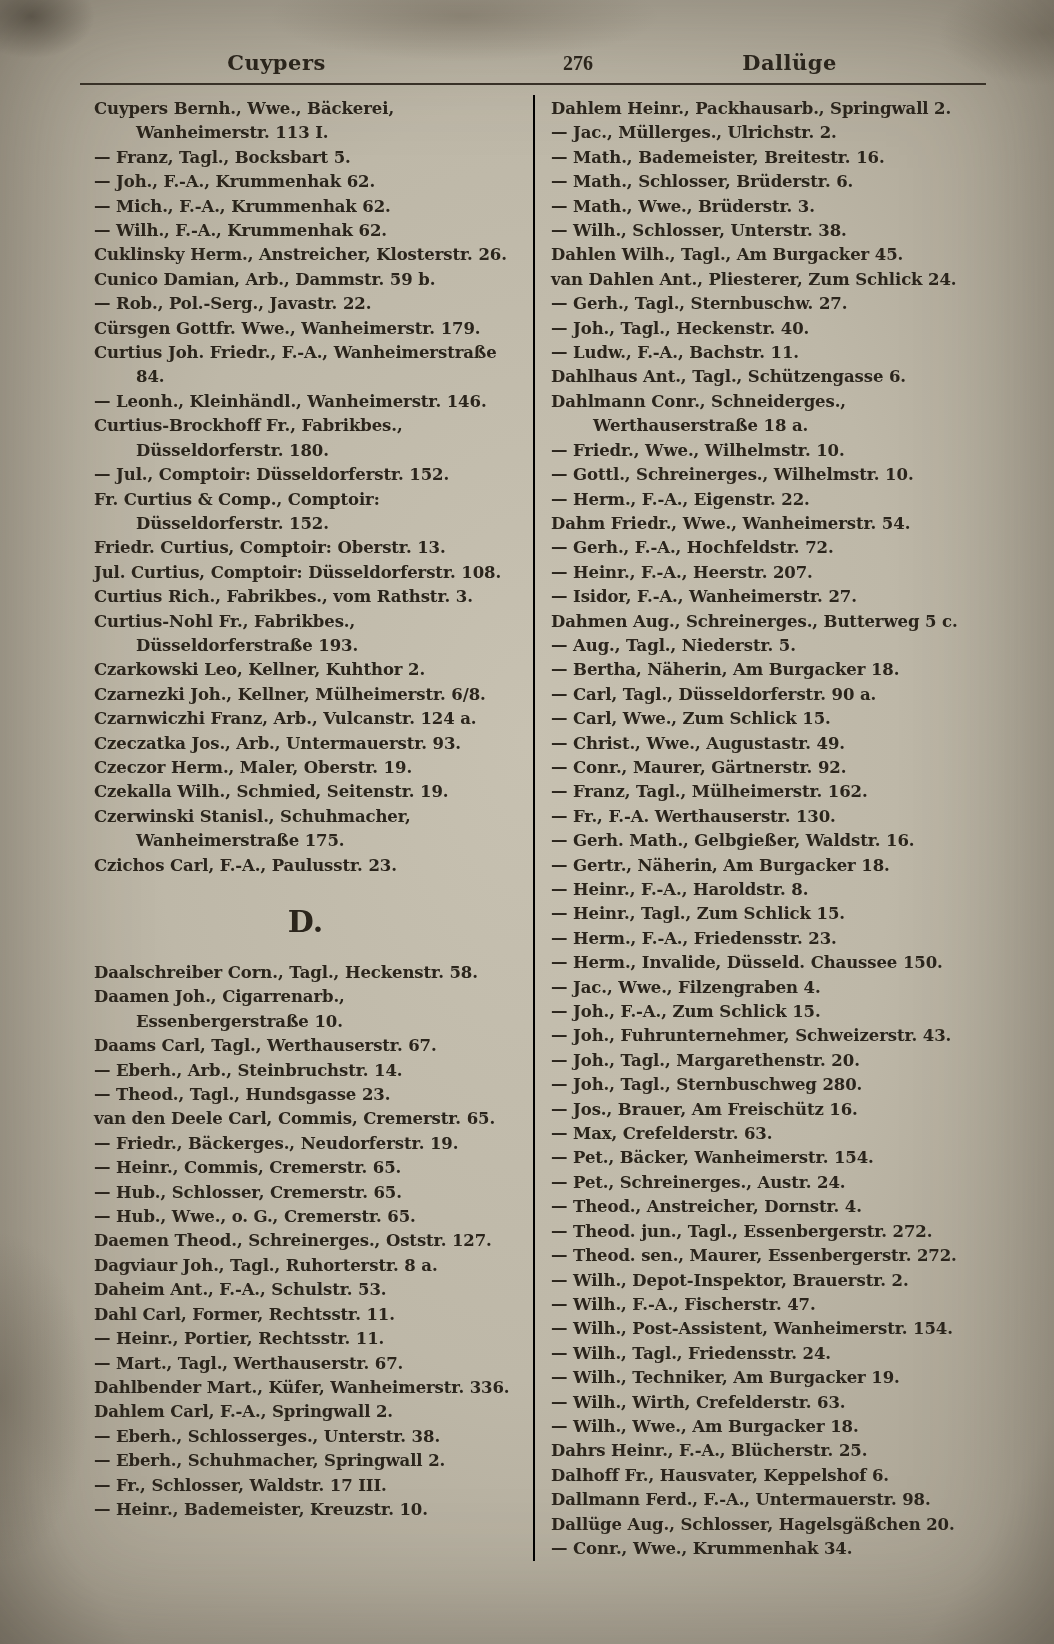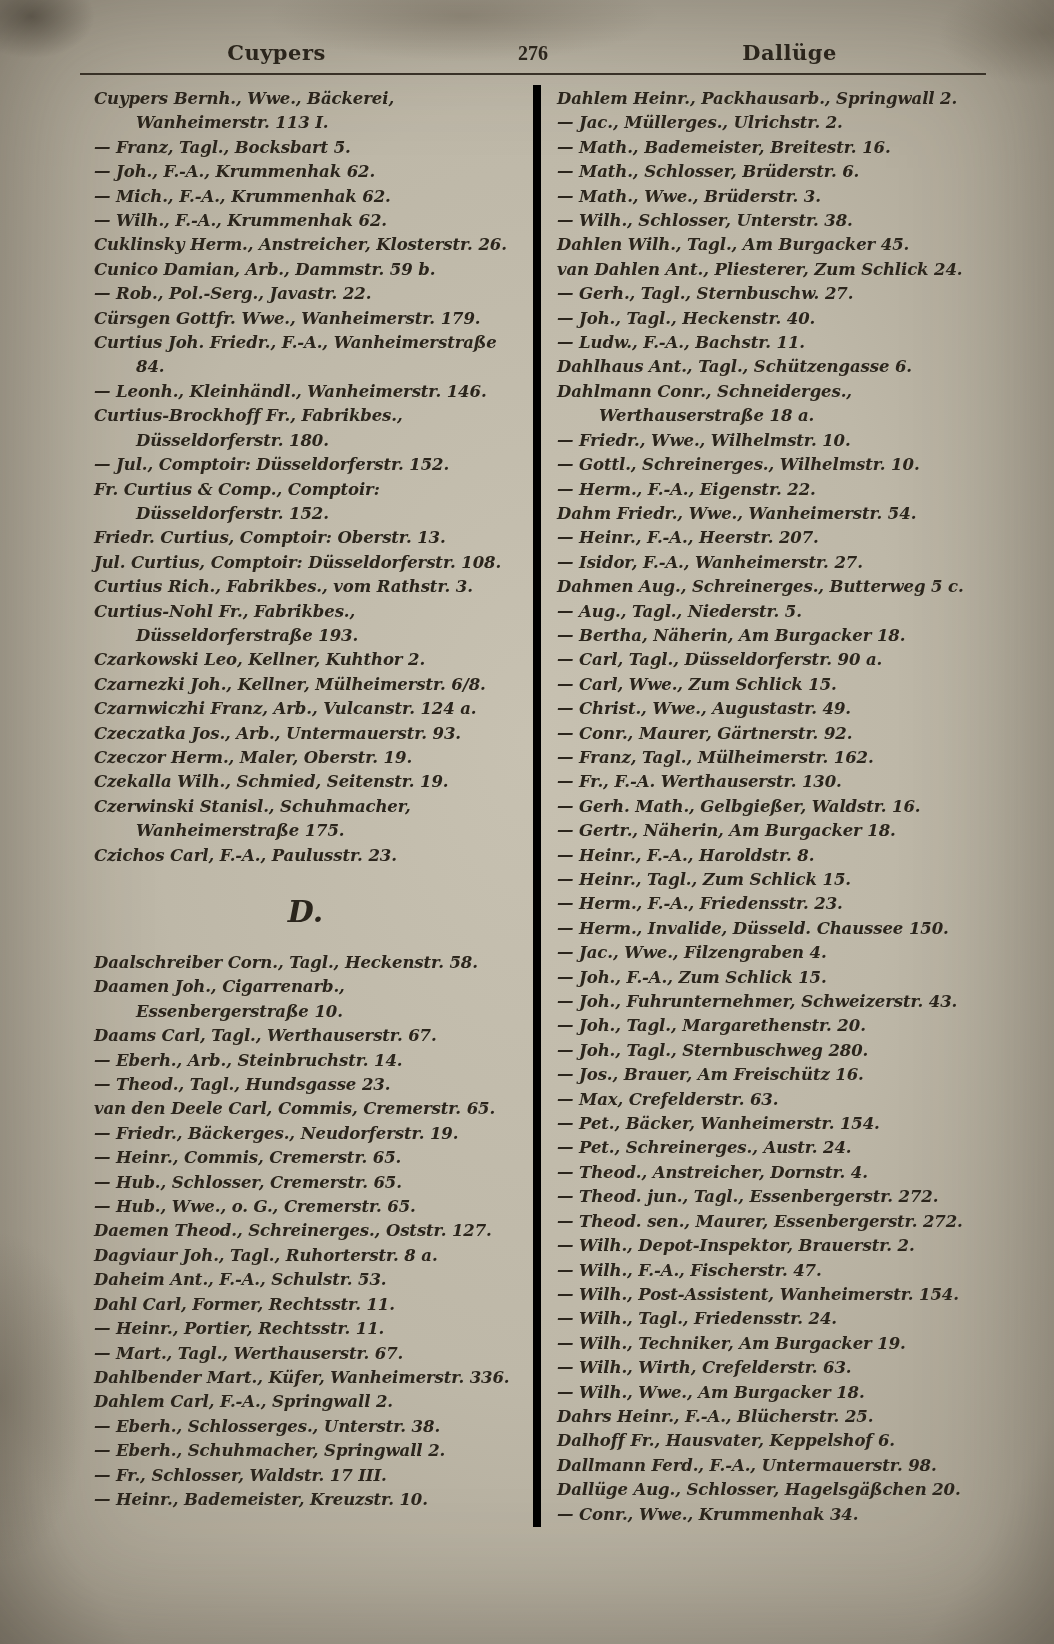--- a/index.html
+++ b/index.html
@@ -17,59 +17,58 @@
     background:
       radial-gradient(ellipse 90px 60px at 3% 1%, rgba(52,46,36,.55), rgba(52,46,36,0) 70%),
       radial-gradient(ellipse 260px 60px at 44% 1%, rgba(110,100,84,.40), rgba(110,100,84,0) 75%),
       radial-gradient(ellipse 140px 70px at 99% 2%, rgba(90,82,66,.35), rgba(90,82,66,0) 75%),
       radial-gradient(ellipse 120px 220px at 0% 85%, rgba(84,76,62,.35), rgba(84,76,62,0) 75%),
       radial-gradient(ellipse at 50% 45%, #c7c1b1 0%, #beb8a8 50%, #aaa393 88%, #8d8677 100%);
     box-shadow: inset 0 0 140px rgba(58,52,42,.45);
   }
   .page {
     position: absolute;
-    left: 80px; top: 32px;
+    left: 80px; top: 42px;
     width: 906px; height: 1576px;
     color: #2b251c;
   }
   .page-header {
     display: flex;
     align-items: baseline;
     padding: 8px 0 6px 0;
   }
   .header-word {
     flex: 1;
     text-align: center;
     font-size: 21px;
     font-weight: bold;
     letter-spacing: .5px;
   }
   .page-number {
     width: 120px;
-    text-align: center;
+    text-align: right;
     font-size: 20px;
     font-weight: bold;
     font-family: "Liberation Serif", serif;
   }
   .header-rule {
     border: 0;
     border-top: 2px solid #383127;
     margin: 2px 0 10px 0;
   }
   .columns {
     display: flex;
     align-items: stretch;
-    font-style: italic;
   }
   .col {
     width: 50%;
     box-sizing: border-box;
   }
   .col-left  { padding: 2px 16px 0 14px; }
-  .col-right { padding: 2px 0 0 16px; border-left: 8px solid #000000; }
+  .col-right { padding: 2px 0 0 16px; border-left: 2px solid #000000; }
   .entry {
     font-size: 16.5px;
     font-weight: bold;
     line-height: 24.4px;
     letter-spacing: -0.1px;
     padding-left: 42px;
     text-indent: -42px;
     color: #2b251c;
   }
   .section-heading {
@@ -157,20 +156,21 @@
         <div class="entry">van Dahlen Ant., Pliesterer, Zum Schlick 24.</div>
         <div class="entry">— Gerh., Tagl., Sternbuschw. 27.</div>
         <div class="entry">— Joh., Tagl., Heckenstr. 40.</div>
         <div class="entry">— Ludw., F.-A., Bachstr. 11.</div>
         <div class="entry">Dahlhaus Ant., Tagl., Schützengasse 6.</div>
         <div class="entry">Dahlmann Conr., Schneiderges., Werthauserstraße 18 a.</div>
         <div class="entry">— Friedr., Wwe., Wilhelmstr. 10.</div>
         <div class="entry">— Gottl., Schreinerges., Wilhelmstr. 10.</div>
         <div class="entry">— Herm., F.-A., Eigenstr. 22.</div>
         <div class="entry">Dahm Friedr., Wwe., Wanheimerstr. 54.</div>
+        <div class="entry">— Gerh., F.-A., Hochfeldstr. 72.</div>
         <div class="entry">— Heinr., F.-A., Heerstr. 207.</div>
         <div class="entry">— Isidor, F.-A., Wanheimerstr. 27.</div>
         <div class="entry">Dahmen Aug., Schreinerges., Butterweg 5 c.</div>
         <div class="entry">— Aug., Tagl., Niederstr. 5.</div>
         <div class="entry">— Bertha, Näherin, Am Burgacker 18.</div>
         <div class="entry">— Carl, Tagl., Düsseldorferstr. 90 a.</div>
         <div class="entry">— Carl, Wwe., Zum Schlick 15.</div>
         <div class="entry">— Christ., Wwe., Augustastr. 49.</div>
         <div class="entry">— Conr., Maurer, Gärtnerstr. 92.</div>
         <div class="entry">— Franz, Tagl., Mülheimerstr. 162.</div>

